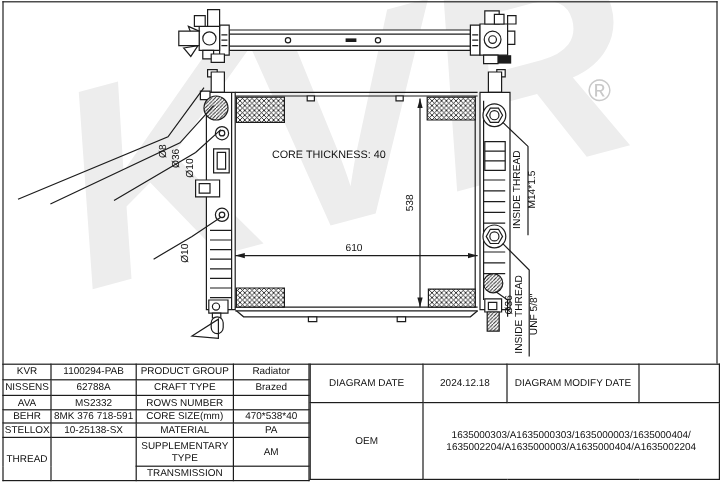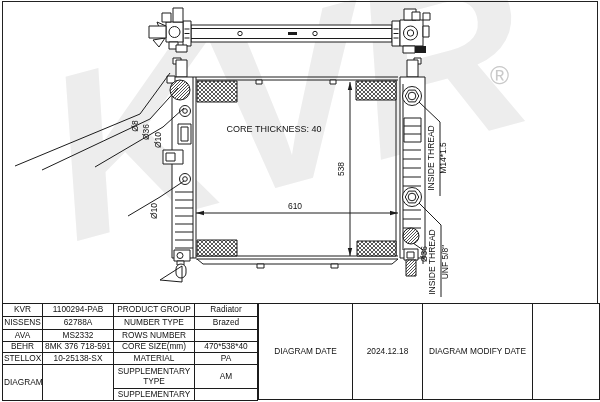--- a/index.html
+++ b/index.html
@@ -204,21 +204,21 @@
       <tbody>
           <tr style="height:13px">
         <td>KVR</td>
         <td>1100294-PAB</td>
         <td>PRODUCT GROUP</td>
         <td>Radiator</td>
       </tr>
       <tr style="height:13px">
         <td>NISSENS</td>
         <td>62788A</td>
-        <td>NUMBER TYPE</td>
+        <td>CRAFT TYPE</td>
         <td>Brazed</td>
       </tr>
       <tr style="height:12px">
         <td>AVA</td>
         <td>MS2332</td>
         <td>ROWS NUMBER</td>
         <td></td>
       </tr>
       <tr style="height:11px">
         <td>BEHR</td>
@@ -226,42 +226,49 @@
         <td>CORE SIZE(mm)</td>
         <td>470*538*40</td>
       </tr>
       <tr style="height:12px">
         <td>STELLOX</td>
         <td>10-25138-SX</td>
         <td>MATERIAL</td>
         <td>PA</td>
       </tr>
       <tr style="height:24px">
-        <td rowspan="2">DIAGRAM</td>
+        <td rowspan="2">THREAD</td>
         <td rowspan="2"></td>
         <td>SUPPLEMENTARY TYPE</td>
         <td>AM</td>
       </tr>
       <tr style="height:12px">
-        <td>SUPPLEMENTARY</td>
+        <td>TRANSMISSION</td>
         <td></td>
       </tr>
     </tbody>
       </table>
 
     <table id="righttable">
       <colgroup>
           <col style="width:94px">
           <col style="width:70px">
           <col style="width:110px">
           <col style="width:67px">
         </colgroup>
       <tbody>
           <tr style="height:13px">
         <td>DIAGRAM DATE</td>
         <td>2024.12.18</td>
         <td>DIAGRAM MODIFY DATE</td>
         <td></td>
       </tr>
+      <tr style="height:26px">
+        <td>OEM</td>
+        <td colspan="3">
+          <div>1635000303/A1635000303/1635000003/1635000404/</div>
+          <div>1635002204/A1635000003/A1635000404/A1635002204</div>
+        </td>
+      </tr>
     </tbody>
       </table>
   </div>
 </div>
 
 </body></html>

